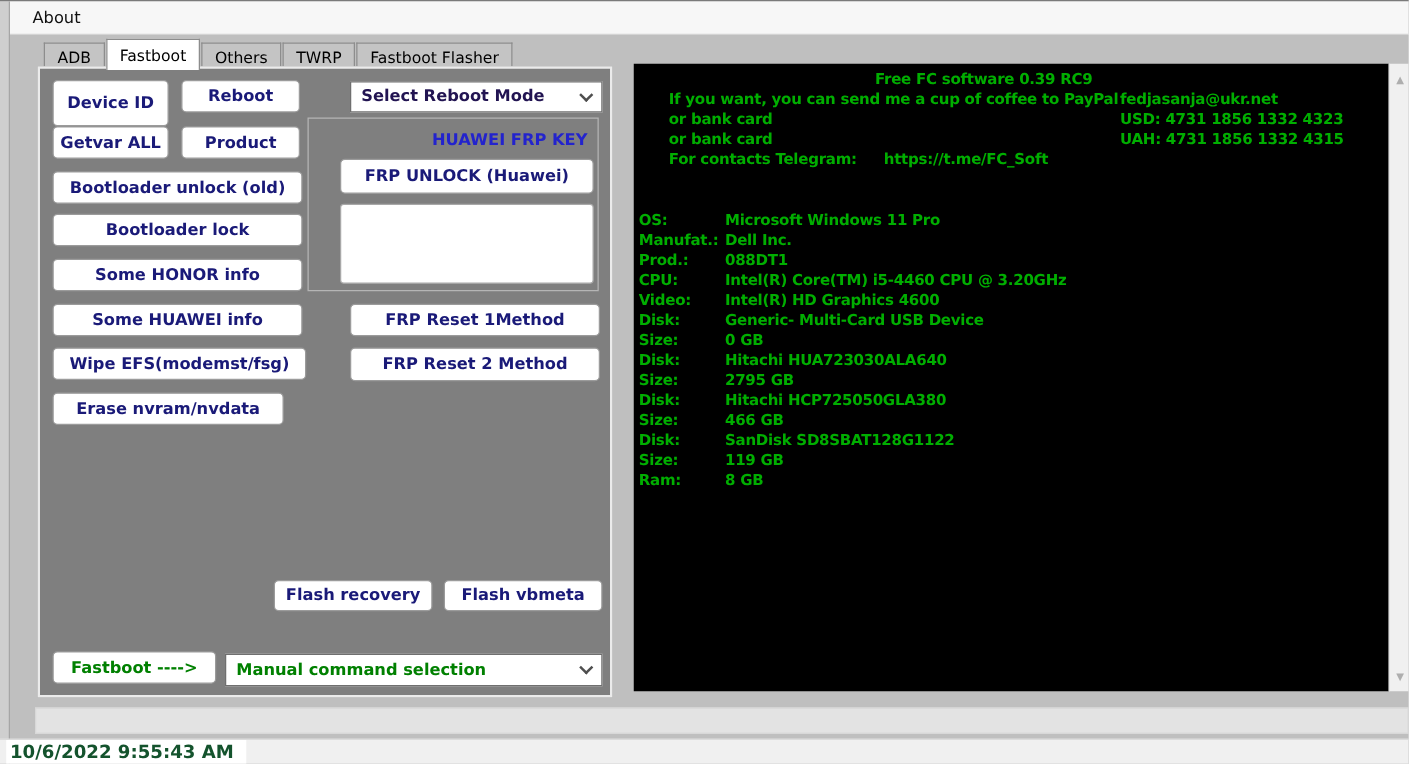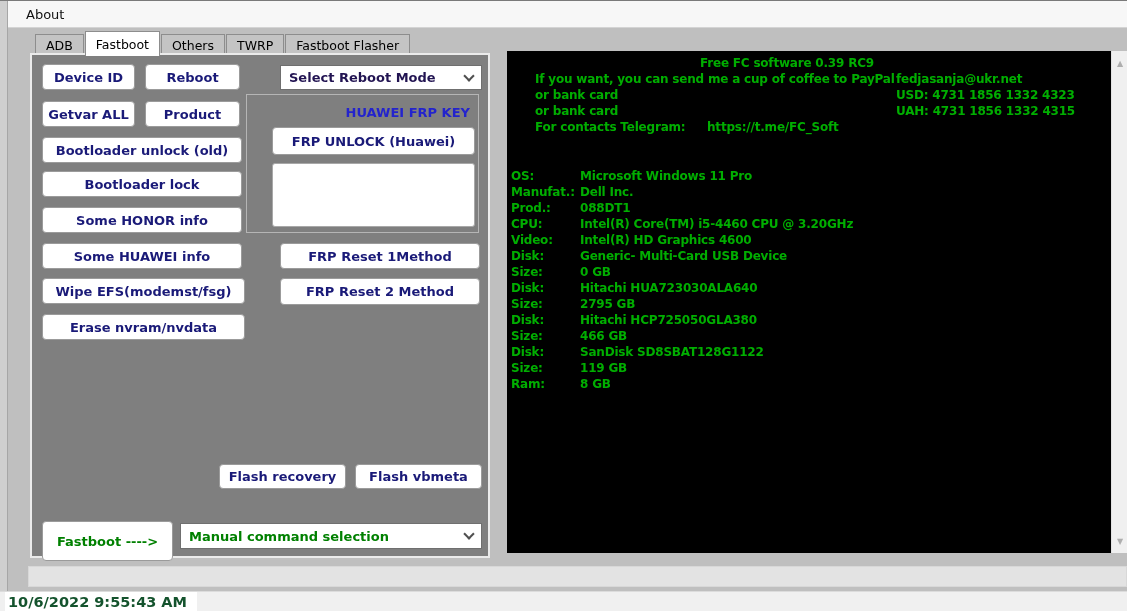--- a/index.html
+++ b/index.html
@@ -32,35 +32,35 @@
   .btn--green { color:#008000; }
   .combo { position:absolute; background:#fff; border:1px solid #6f6f6f;
     display:flex; align-items:center; padding:0 8px;
     font-weight:bold; font-size:13px; }
   .combo--navy { color:#221452; }
   .combo--green { color:#008000; }
   .chev { width:8px; height:8px; border-right:2px solid #4f4f4f; border-bottom:2px solid #4f4f4f;
     transform:rotate(45deg); margin-left:auto; margin-top:-4px; flex:none; }
   .combo-reboot { left:248px; top:10px; width:202px; height:25px; }
   .combo-manual { left:148px; top:468px; width:302px; height:26px;text-align:center; }
-  .b-device { left:10px; top:9px;  width:93px;  height:26px; }
+  .b-device { left:10px; top:9px;  width:93px;  height:37px; }
   .b-reboot { left:113px; top:9px; width:95px;  height:26px; }
   .b-getvar { left:10px; top:46px; width:93px;  height:26px; }
   .b-product{ left:113px; top:46px; width:95px; height:26px; }
   .b-blu    { left:10px; top:82px;  width:200px; height:26px; }
   .b-bll    { left:10px; top:116px; width:200px; height:26px; }
   .b-honor  { left:10px; top:152px; width:200px; height:26px; }
   .b-huawei { left:10px; top:188px; width:200px; height:26px; }
   .b-wipe   { left:10px; top:223px; width:203px; height:26px; }
-  .b-erase  { left:10px; top:259px; width:203px; height:26px; }
+  .b-erase  { left:10px; top:259px; width:185px; height:26px; }
   .b-frp1   { left:248px; top:188px; width:200px; height:26px; }
   .b-frp2   { left:248px; top:223px; width:200px; height:27px; }
   .b-flashrec { left:187px; top:409px; width:127px; height:25px; }
   .b-flashvb  { left:323px; top:409px; width:127px; height:25px; }
-  .b-fastboot { left:10px; top:466px; width:131px; height:40px; }
+  .b-fastboot { left:10px; top:466px; width:131px; height:26px; }
   .frp-group { position:absolute; left:214px; top:39px; width:233px; height:139px;
     border:1px solid #b5b5b5; }
   .frp-title { position:absolute; right:8px; top:10px; font-weight:bold; font-size:13px; color:#2323cd; }
   .b-frpunlock { left:25px; top:32px; width:203px; height:28px; }
   .frp-box { position:absolute; left:25px; top:68px; width:203px; height:64px;
     background:#fff; border:1px solid #a8a8a8; border-radius:3px; }
   
   .console { position:absolute; left:507px; top:50px; width:604px; height:502px;
     background:#000; color:#00ae00; font-weight:bold; font-size:12px; line-height:16px;
     padding-top:4px; letter-spacing:-0.2px; white-space:nowrap; overflow:hidden; }

